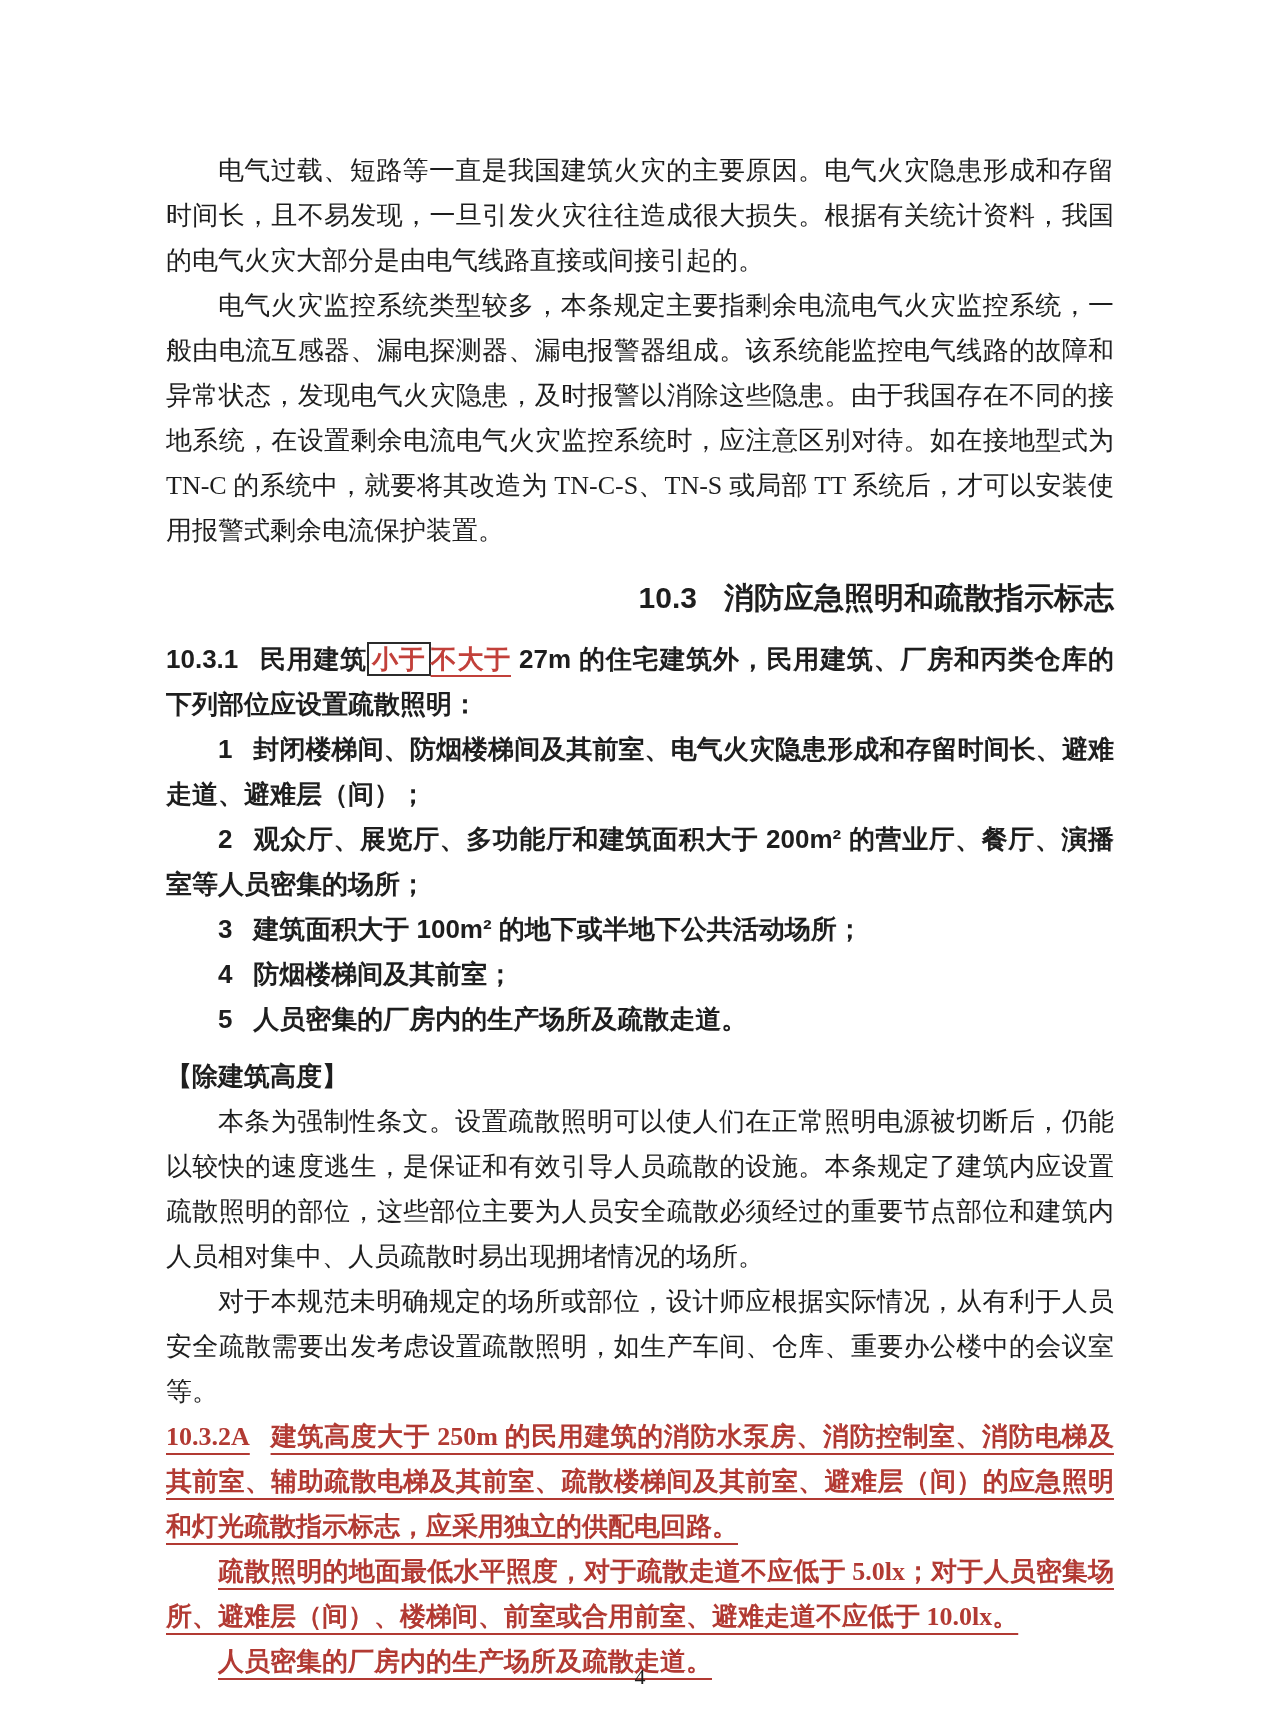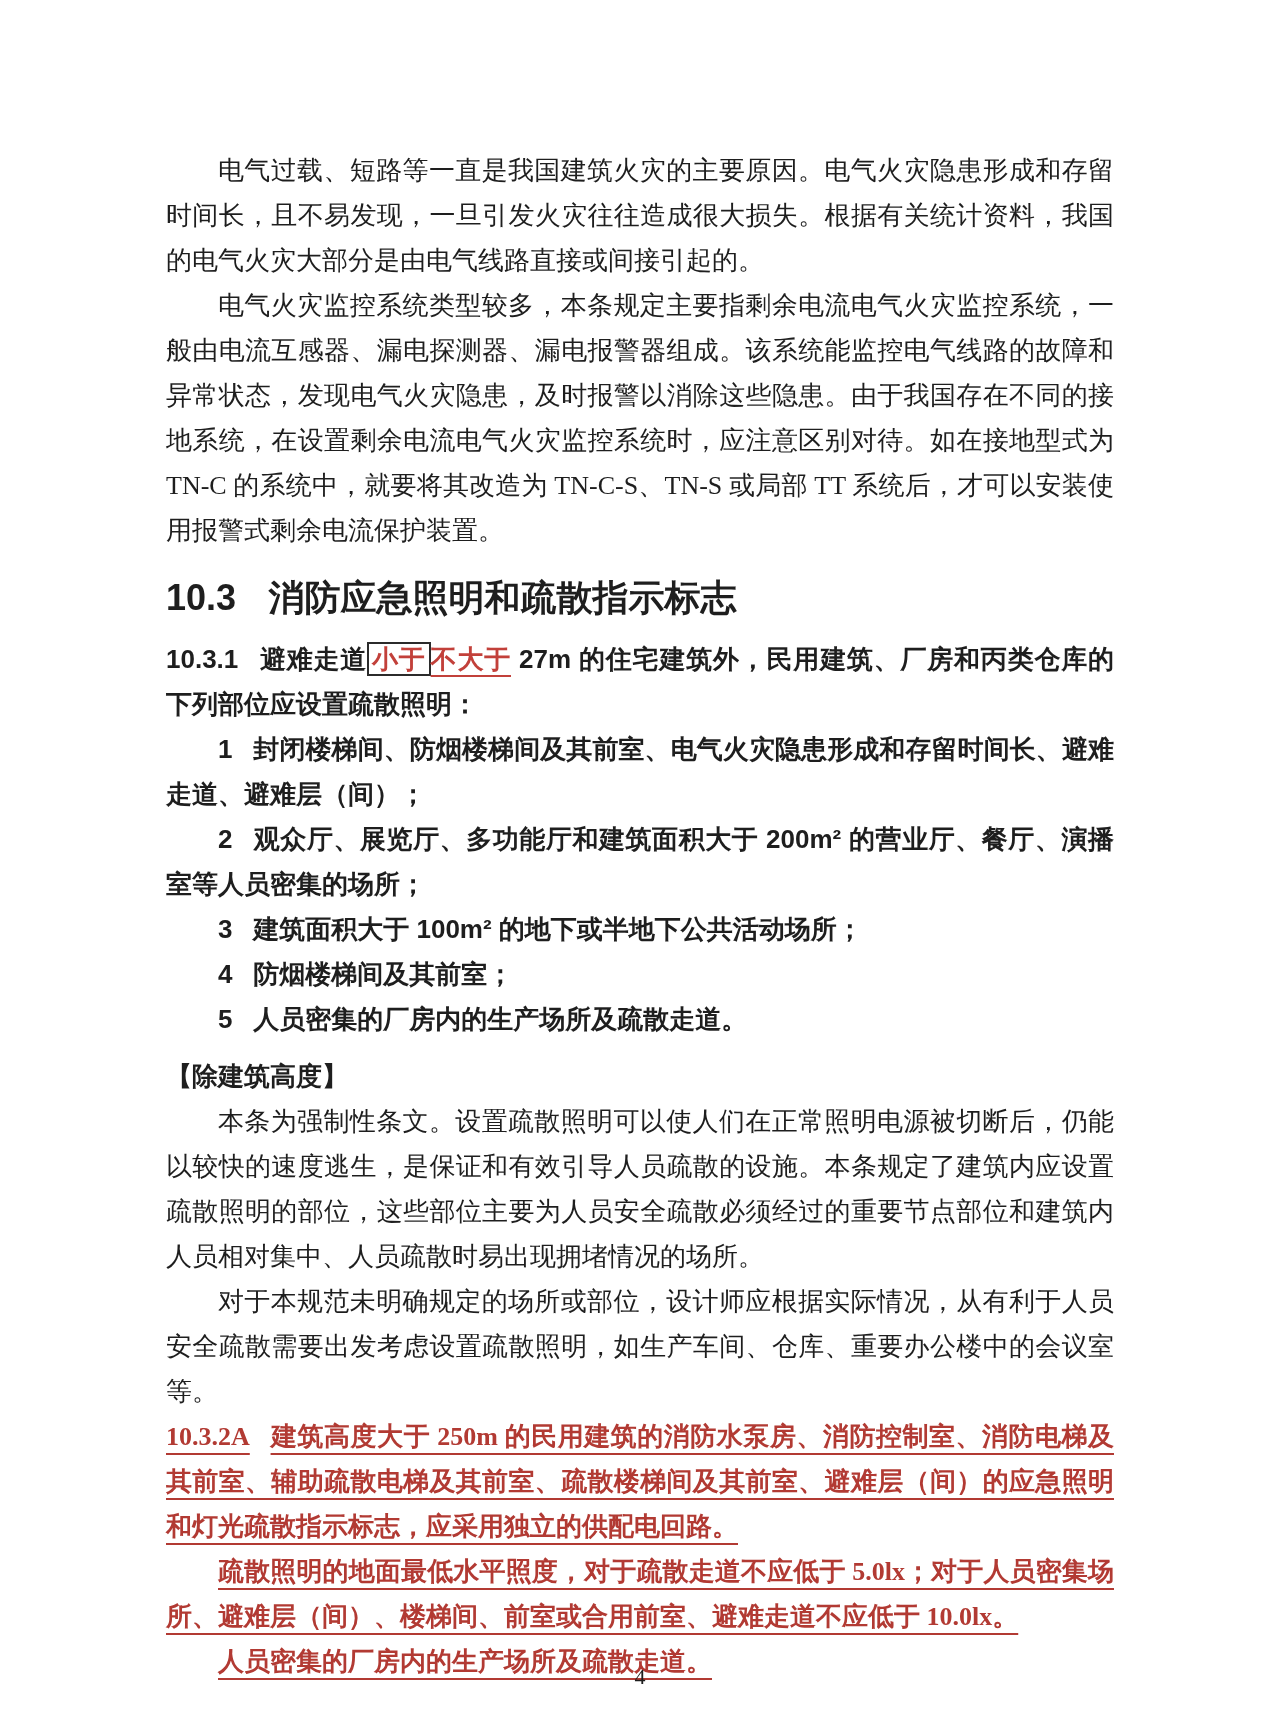--- a/index.html
+++ b/index.html
@@ -11,22 +11,22 @@
     font-family:"Liberation Serif","DejaVu Serif",serif;
     color:#1e1e1e;
     overflow:hidden;
   }
   .content { padding:146px 166px 0 166px; }
   p { margin:0; font-size:26px; line-height:45px; text-align:justify; }
   .indent { text-indent:2em; }
   
   .hei { font-family:"Liberation Sans","DejaVu Sans",sans-serif; font-weight:700; }
   .section-heading {
-    text-align:left;
-    font-size:36px; line-height:42px;
+    text-align:right;
+    font-size:30px; line-height:42px;
     margin:24px 0 18px 0;
   }
   .section-heading .num { margin-right:0.9em; }
   .clause-num { margin-right:0.8em; }
   .item-num { margin-right:0.8em; }
   .note-label { margin-top:12px; }
   .deleted-box {
     color:#c2403a;
     border:2px solid #2b2b2b;
     padding:0 3px;
@@ -62,21 +62,21 @@
 
     <p class="indent">电气过载、短路等一直是我国建筑火灾的主要原因。电气火灾隐患形成和存留时间长，且不易发现，一旦引发火灾往往造成很大损失。根据有关统计资料，我国的电气火灾大部分是由电气线路直接或间接引起的。</p>
 
     <p class="indent">电气火灾监控系统类型较多，本条规定主要指剩余电流电气火灾监控系统，一般由电流互感器、漏电探测器、漏电报警器组成。该系统能监控电气线路的故障和异常状态，发现电气火灾隐患，及时报警以消除这些隐患。由于我国存在不同的接地系统，在设置剩余电流电气火灾监控系统时，应注意区别对待。如在接地型式为 TN-C 的系统中，就要将其改造为 TN-C-S、TN-S 或局部 TT 系统后，才可以安装使用报警式剩余电流保护装置。</p>
 
     <p class="section-heading hei">
       <span class="num">10.3</span><span>消防应急照明和疏散指示标志</span>
     </p>
 
     <p class="hei">
-      <span class="clause-num">10.3.1</span><span>避难走道</span><span class="deleted-box">小于</span><span class="inserted">不大于</span><span> 27m 的住宅建筑外，民用建筑、厂房和丙类仓库的下列部位应设置疏散照明：</span>
+      <span class="clause-num">10.3.1</span><span>民用建筑</span><span class="deleted-box">小于</span><span class="inserted">不大于</span><span> 27m 的住宅建筑外，民用建筑、厂房和丙类仓库的下列部位应设置疏散照明：</span>
     </p>
 
     <p class="hei indent">
       <span class="item-num">1</span><span>封闭楼梯间、防烟楼梯间及其前室、电气火灾隐患形成和存留时间长、避难走道、避难层（间）；</span>
     </p>
 
     <p class="hei indent">
       <span class="item-num">2</span><span>观众厅、展览厅、多功能厅和建筑面积大于 200m² 的营业厅、餐厅、演播室等人员密集的场所；</span>
     </p>
 

